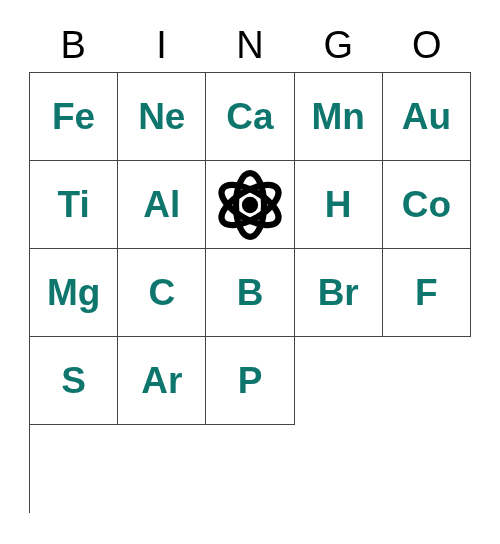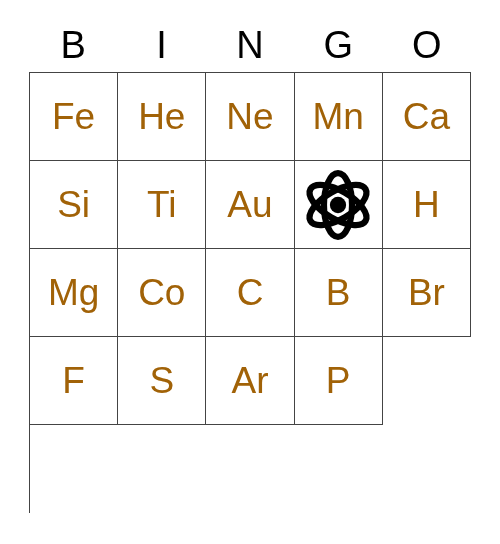--- a/index.html
+++ b/index.html
@@ -53,23 +53,23 @@
     border-right: 1px solid #444444;
     border-bottom: 1px solid #444444;
     display: flex;
     align-items: center;
     justify-content: center;
     box-sizing: border-box;
     background: #ffffff;
   }
   .cell-label {
     font-size: 37px;
-    font-weight: 400;
+    font-weight: 700;
     line-height: 1;
-    color: #a16207;
+    color: #0f766e;
     user-select: none;
   }
 
   .atom-icon {
     display: block;
     width: 74px;
     height: 74px;
   }
 </style>
 </head>
@@ -84,62 +84,59 @@
     <div class="header-letter">G</div>
     <div class="header-letter">O</div>
   </div>
 
   <div id="bingo-grid">
 
     <div class="bingo-cell">
         <span class="cell-label">Fe</span>
       </div>
     <div class="bingo-cell">
-        <span class="cell-label">He</span>
+        <span class="cell-label">Ne</span>
       </div>
     <div class="bingo-cell">
-        <span class="cell-label">Ne</span>
+        <span class="cell-label">Ca</span>
       </div>
     <div class="bingo-cell">
         <span class="cell-label">Mn</span>
       </div>
-    <div class="bingo-cell">
-        <span class="cell-label">Ca</span>
-      </div>
 
     <div class="bingo-cell">
-        <span class="cell-label">Si</span>
+        <span class="cell-label">Au</span>
       </div>
     <div class="bingo-cell">
         <span class="cell-label">Ti</span>
       </div>
+
     <div class="bingo-cell">
-        <span class="cell-label">Au</span>
+        <span class="cell-label">Al</span>
       </div>
-
     <div class="bingo-cell free-cell">
 
       <svg class="atom-icon" viewBox="0 0 100 100" aria-hidden="true">
         <g fill="none" stroke="#000000" stroke-width="8.5">
           <ellipse cx="50" cy="50" rx="19" ry="43"></ellipse>
           <ellipse cx="50" cy="50" rx="19" ry="43" transform="rotate(60 50 50)"></ellipse>
           <ellipse cx="50" cy="50" rx="19" ry="43" transform="rotate(-60 50 50)"></ellipse>
         </g>
         <circle cx="50" cy="50" r="11" fill="#000000" stroke="none"></circle>
       </svg>
     </div>
     <div class="bingo-cell">
         <span class="cell-label">H</span>
       </div>
     <div class="bingo-cell">
-        <span class="cell-label">Mg</span>
+        <span class="cell-label">Co</span>
       </div>
 
     <div class="bingo-cell">
-        <span class="cell-label">Co</span>
+        <span class="cell-label">Mg</span>
       </div>
     <div class="bingo-cell">
         <span class="cell-label">C</span>
       </div>
     <div class="bingo-cell">
         <span class="cell-label">B</span>
       </div>
     <div class="bingo-cell">
         <span class="cell-label">Br</span>
       </div>

